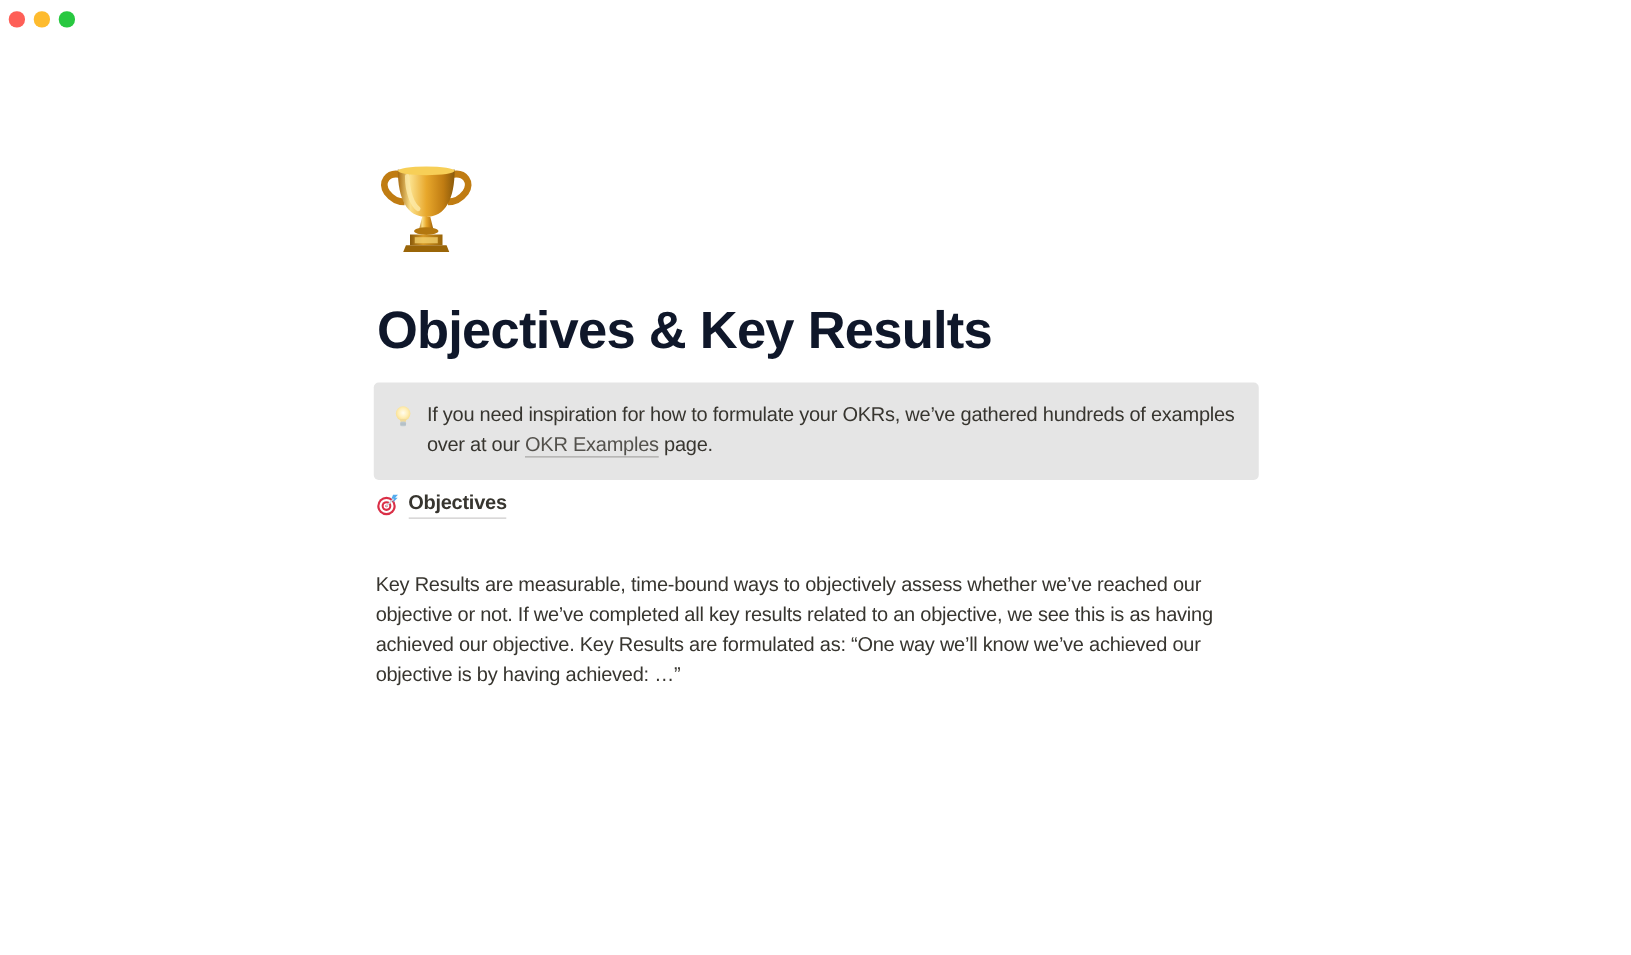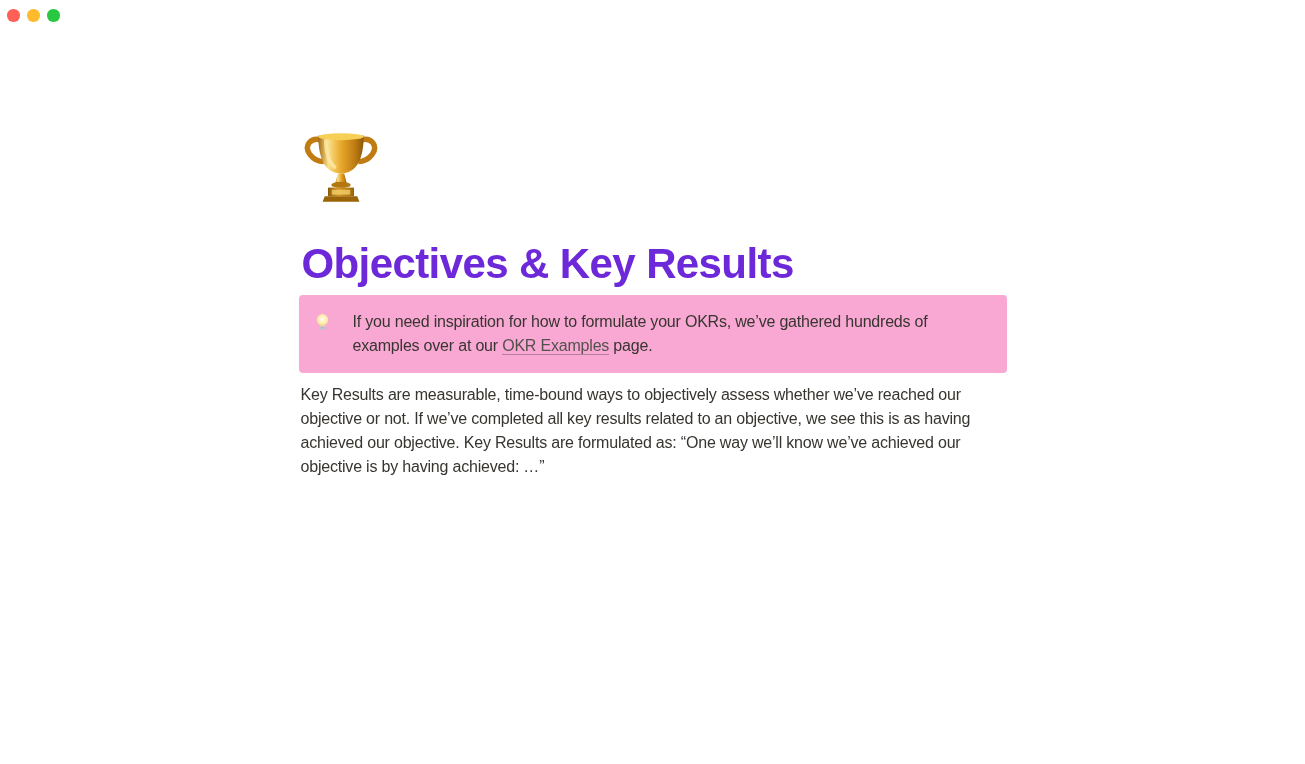--- a/index.html
+++ b/index.html
@@ -31,33 +31,33 @@
     width:78px; height:78px;
     margin-left:3px;
     margin-bottom:32px;
   }
 
   .page-title {
     font-size:42px;
     font-weight:700;
     letter-spacing:-0.6px;
     line-height:1.25;
-    color:#6d28d9;
+    color:#0f172a;
     padding-left:3px;
-    margin-bottom:4px;
+    margin-bottom:15px;
   }
 
   
   .callout {
-    background:#f9a8d4;
+    background:#e5e5e5;
     border-radius:4px;
     padding:15px 16px 15px 13px;
     display:flex;
     align-items:flex-start;
-    gap:20px;
+    gap:9px;
     width:708px;
   }
   .callout-icon { flex:0 0 auto; width:21px; height:21px; margin-top:2px; }
   .callout-text {
     font-size:16px;
     line-height:24px;
     letter-spacing:-0.2px;
     color:#37352f;
   }
   .inline-link {
@@ -154,17 +154,31 @@
         <circle cx="18" cy="13.5" r="10" fill="url(#bulbg)"></circle>
         <path d="M13.5 21 L22.5 21 L21.5 25 L14.5 25 Z" fill="#f0da9a"></path>
         <rect x="14" y="24.5" width="8" height="6.5" rx="2.2" fill="#c3cdd4"></rect>
         <line x1="14.2" y1="26.6" x2="21.8" y2="26.6" stroke="#a8b4bc" stroke-width="1"></line>
         <line x1="14.2" y1="28.8" x2="21.8" y2="28.8" stroke="#a8b4bc" stroke-width="1"></line>
       </svg>
     </span>
     <div class="callout-text"><span>If you need inspiration for how to formulate your OKRs, we’ve gathered hundreds of examples over at our </span><a class="inline-link">OKR Examples</a><span> page.</span></div>
   </div>
 
+  <div class="page-link-row">
+    <span class="page-link-icon">
+      <svg width="19" height="19" viewBox="0 0 36 36" aria-hidden="true">
+        <circle cx="15.5" cy="20.5" r="14" fill="#da2f47"></circle>
+        <circle cx="15.5" cy="20.5" r="10.7" fill="#ffffff"></circle>
+        <circle cx="15.5" cy="20.5" r="7.4" fill="#da2f47"></circle>
+        <circle cx="15.5" cy="20.5" r="4.2" fill="#ffffff"></circle>
+        <circle cx="15.5" cy="20.5" r="1.8" fill="#da2f47"></circle>
+        <path d="M15.5 20.5 L28 8" stroke="#ccd6dd" stroke-width="2.4" stroke-linecap="round"></path>
+        <path d="M25.5 3.5 L33 3.5 L28.5 8 L32.5 8 L25.5 15 L27 9.5 L23 9.5 Z" fill="#55acee"></path>
+      </svg>
+    </span>
+    <span class="page-link-label">Objectives</span>
+  </div>
 
   <p class="paragraph">Key Results are measurable, time-bound ways to objectively assess whether we’ve reached our objective or not. If we’ve completed all key results related to an objective, we see this is as having achieved our objective. Key Results are formulated as: “One way we’ll know we’ve achieved our objective is by having achieved: …”</p>
 
 
 </div>
 
 </body></html>

